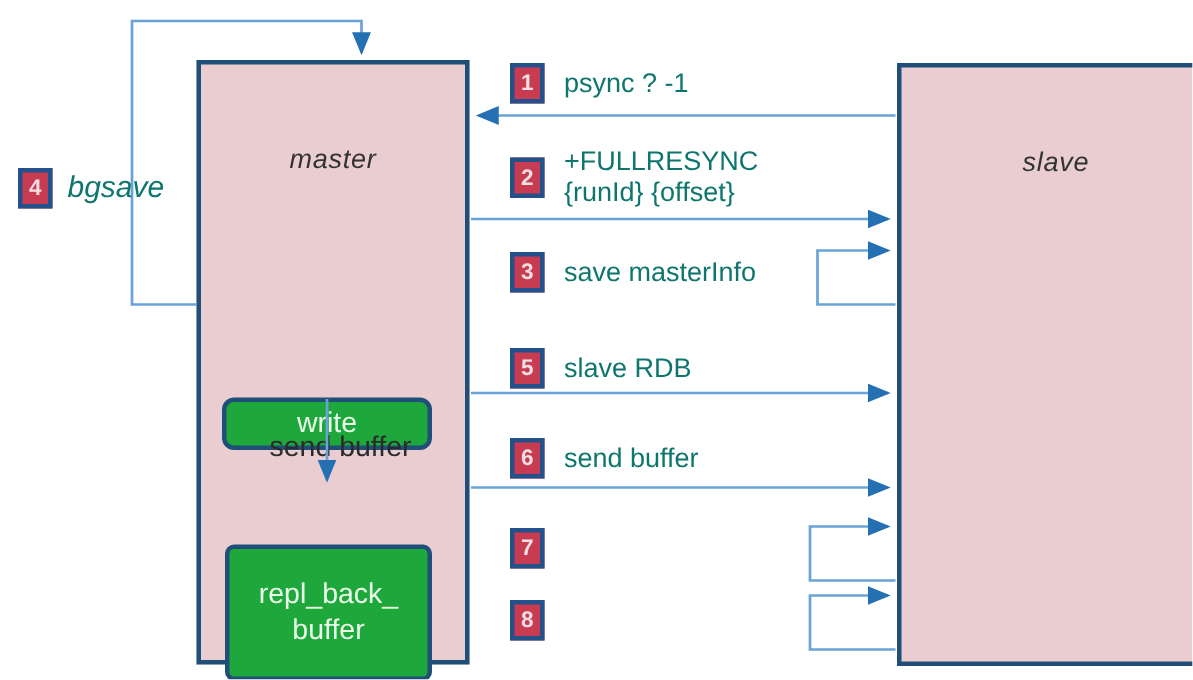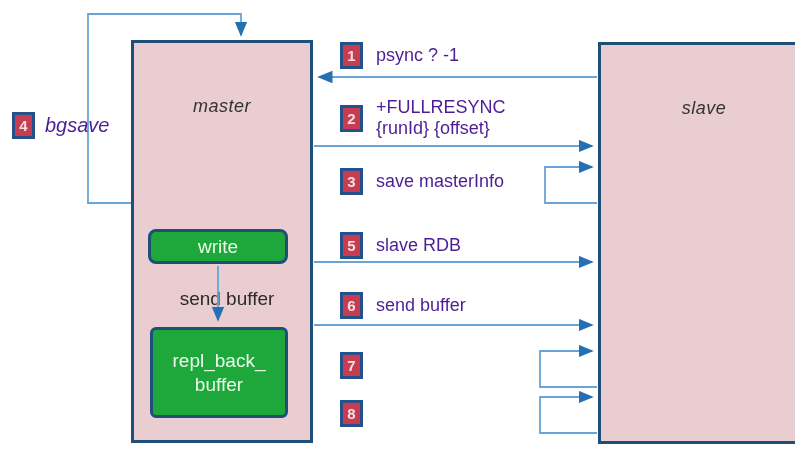--- a/index.html
+++ b/index.html
@@ -14,35 +14,36 @@
   }
   .node-title{
     position:absolute;width:100%;text-align:center;
     font-size:18px;color:#333333;letter-spacing:0.5px;font-style:italic;
   }
   .green-box{
     position:absolute;background:#1ea83c;border:3px solid #1f4e79;
     box-sizing:border-box;color:#eafbe9;text-align:center;
     display:flex;align-items:center;justify-content:center;
     font-size:19px;
+    margin-top:36px;
   }
   .multiline{white-space:pre-line;}
   .inner-label{
     position:absolute;text-align:center;font-size:19px;color:#2b2b2b;
   }
   .msg-row{
     position:absolute;display:flex;align-items:center;gap:13px;
   }
   .badge{
     width:23px;height:27px;flex:0 0 23px;
     background:#c83c52;border:3px solid #24508c;box-sizing:border-box;
     color:#f4dfe3;font-size:15px;font-weight:bold;
     display:flex;align-items:center;justify-content:center;
   }
-  .msg-label{font-size:18px;color:#4c1d95;line-height:21px;}
+  .msg-label{font-size:18px;color:#0f766e;line-height:21px;}
   #arrow-layer{
     position:absolute;left:0;top:0;width:795px;height:453px;
     pointer-events:none;z-index:5;
   }
   .node-layer{position:absolute;left:0;top:0;width:795px;height:453px;z-index:1;}
   .text-layer{position:absolute;left:0;top:0;width:795px;height:453px;z-index:8;}
 </style>
 </head>
 <body>
 

